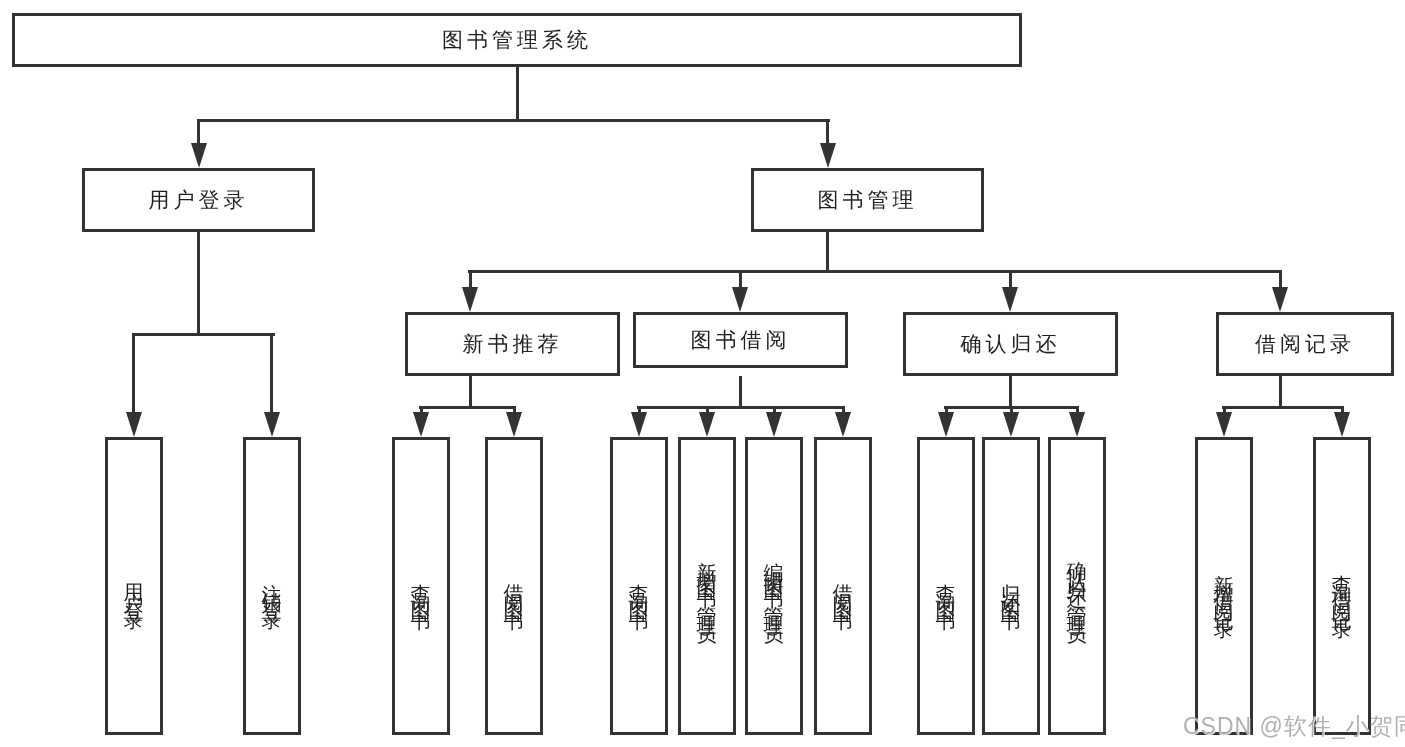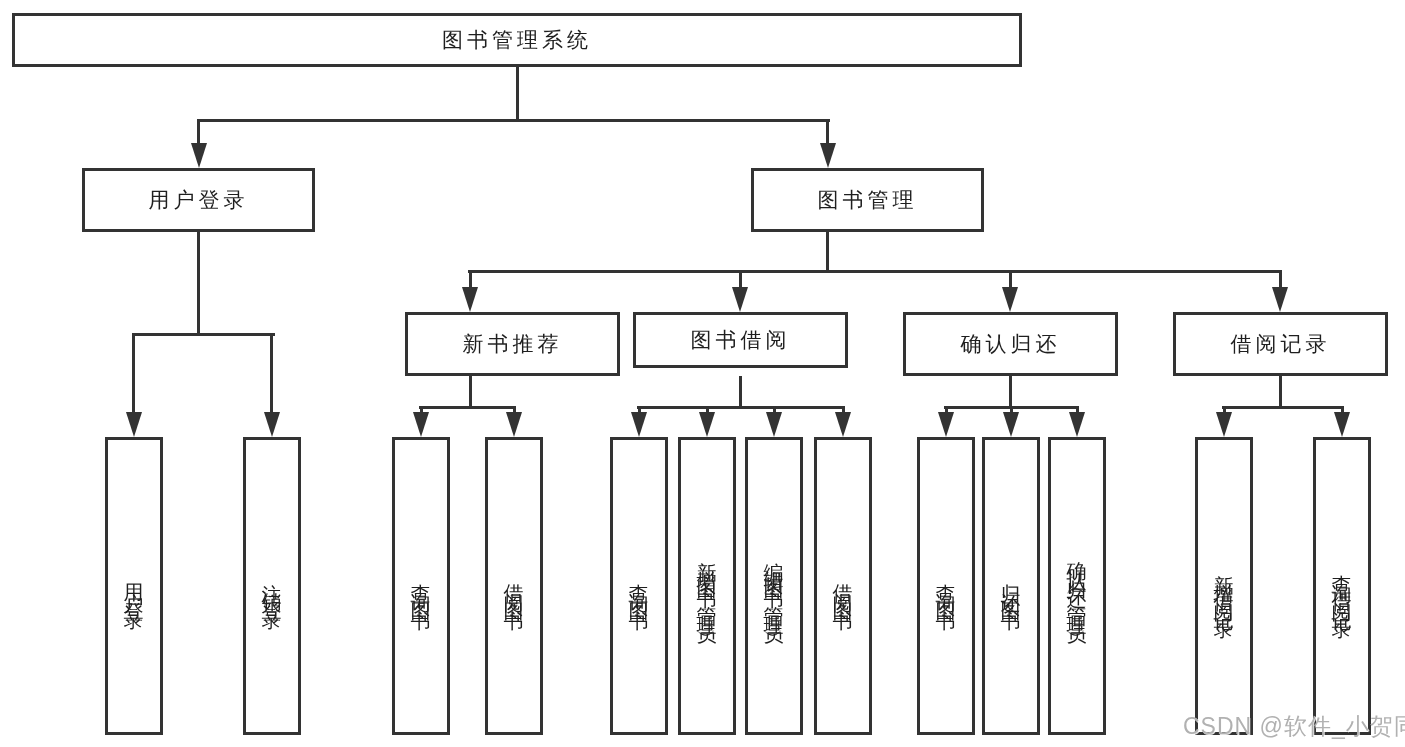--- a/index.html
+++ b/index.html
@@ -70,21 +70,21 @@
   <div class="vline" style="left:739px;top:270px;width:3px;height:18px;"></div>
   <div class="arrow" style="left:732px;top:287px;"></div>
   <div class="vline" style="left:1009px;top:270px;width:3px;height:18px;"></div>
   <div class="arrow" style="left:1002px;top:287px;"></div>
   <div class="vline" style="left:1279px;top:270px;width:3px;height:18px;"></div>
   <div class="arrow" style="left:1272px;top:287px;"></div>
 
   <div class="box" style="left:377px;top:312px;width:215px;height:64px;margin-left:28px;">新书推荐</div>
   <div class="box" style="left:633px;top:312px;width:215px;height:56px;">图书借阅</div>
   <div class="box" style="left:903px;top:312px;width:215px;height:64px;">确认归还</div>
-  <div class="box" style="left:1173px;top:312px;width:215px;height:64px;">借阅记录</div>
+  <div class="box" style="left:1216px;top:312px;width:178px;height:64px;">借阅记录</div>
 
   <div class="vline" style="left:469px;top:376px;width:3px;height:32px;"></div>
   <div class="hline" style="left:419px;top:406px;width:97px;height:3px;"></div>
   <div class="vline" style="left:420px;top:406px;width:3px;height:8px;"></div>
   <div class="arrow" style="left:413px;top:412px;"></div>
   <div class="vline" style="left:513px;top:406px;width:3px;height:8px;"></div>
   <div class="arrow" style="left:506px;top:412px;"></div>
 
   <div class="vline" style="left:739px;top:376px;width:3px;height:32px;"></div>
   <div class="hline" style="left:637px;top:406px;width:208px;height:3px;"></div>

